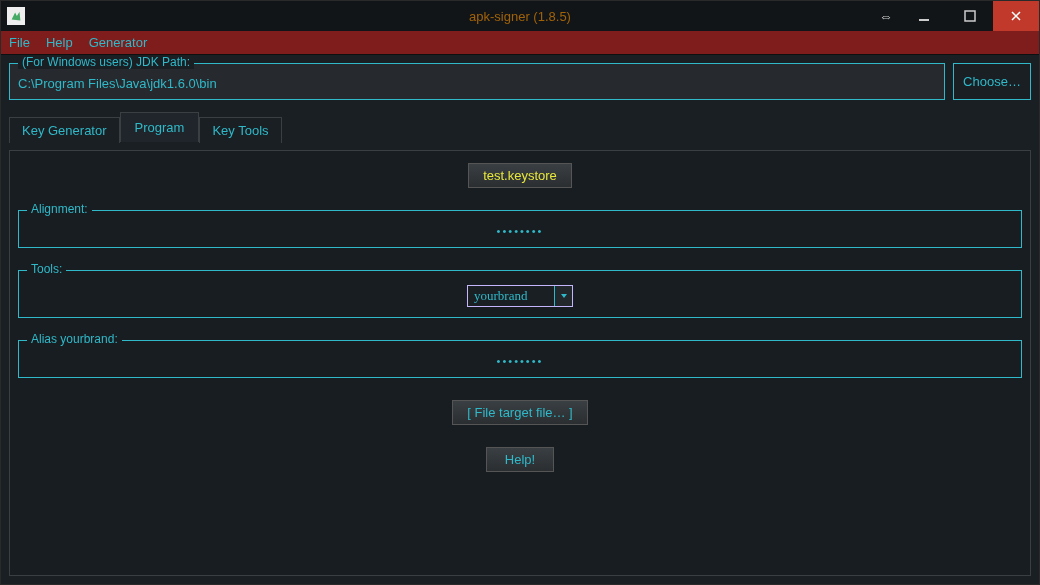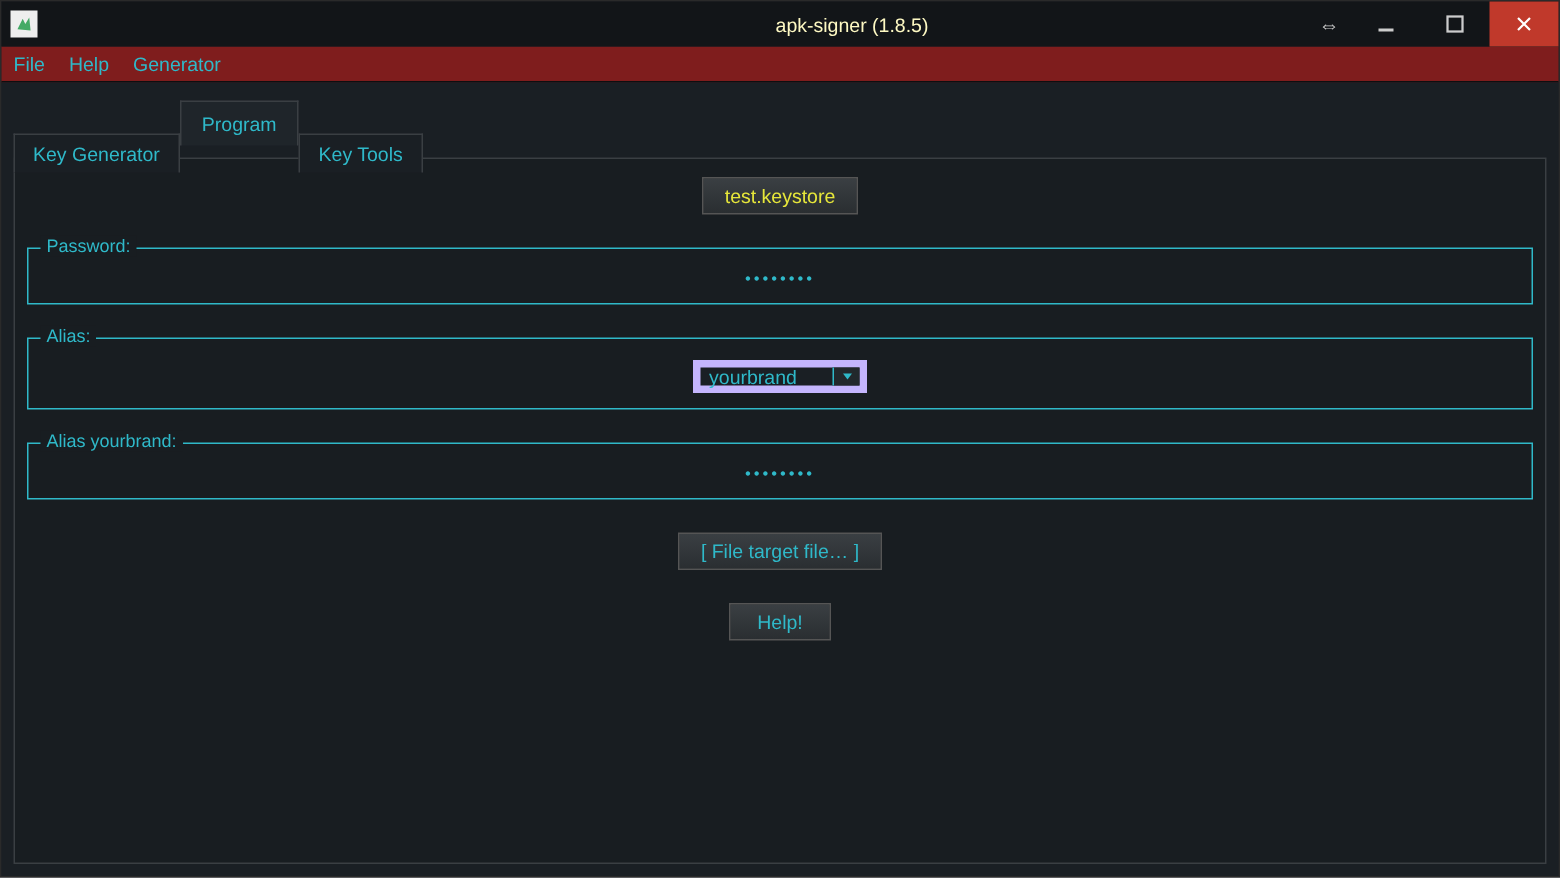--- a/index.html
+++ b/index.html
@@ -34,23 +34,22 @@
   background: #eee;
   display: flex;
   align-items: center;
   justify-content: center;
 }
 .titlebar .icon svg { width: 14px; height: 14px; }
 .titlebar .title {
   position: absolute;
   left: 50%;
   transform: translateX(-50%);
-  color: #fef9c3;
-  font-size: 13px;
-  margin-left: 48px;
+  color: #a16207;
+  font-size: 13px;
 }
 .titlebar .controls {
   margin-left: auto;
   display: flex;
   align-items: stretch;
   height: 100%;
 }
 .titlebar .pin {
   width: 30px;
   display: flex;
@@ -141,21 +140,21 @@
 }
 .tab {
   border: 1px solid #3a3f43;
   border-bottom: none;
   padding: 5px 12px;
   color: #2fb9c9;
   font-size: 13px;
   background: #1a1f24;
   cursor: default;
   position: relative;
-  top: 18px;
+  top: 1px;
 }
 .tab.active {
   border-color: #3a3f43;
   background: #1f252a;
   padding: 7px 14px;
   top: 0;
   z-index: 2;
 }
 
 .tab-panel {
@@ -196,23 +195,24 @@
   font-size: 12px;
 }
 .pw-dots {
   color: #2fb9c9;
   letter-spacing: 2px;
   font-size: 11px;
 }
 .alias-select {
   display: flex;
   align-items: center;
-  border: 5px solid #c4b5fd;
+  border: 1px solid #c4b5fd;
   background: #1a1f24;
   height: 22px;
+  font-family: Liberation Serif, serif;
 }
 .alias-select .val {
   color: #2fb9c9;
   padding: 0 24px 0 6px;
   min-width: 86px;
   font-size: 13px;
 }
 .alias-select .arrow {
   width: 18px;
   height: 100%;
@@ -274,38 +274,45 @@
   </div>
 
   <div class="menubar">
     <div class="item">File</div>
     <div class="item">Help</div>
     <div class="item">Generator</div>
   </div>
 
   <div class="content">
 
+    <div class="jdk-row">
+      <div class="jdk-box">
+        <div class="legend">(For Windows users) JDK Path:</div>
+        <div class="jdk-path">C:\Program Files\Java\jdk1.6.0\bin</div>
+      </div>
+      <div class="choose-btn">Choose…</div>
+    </div>
 
     <div class="tabs">
       <div class="tab">Key Generator</div>
       <div class="tab active">Program</div>
       <div class="tab">Key Tools</div>
     </div>
 
     <div class="tab-panel">
 
       <button class="keystore-btn">test.keystore</button>
 
       <div class="form-group">
-        <div class="legend">Password:</div>
+        <div class="legend">Alignment:</div>
         <div class="pw-dots">••••••••</div>
       </div>
 
       <div class="form-group">
-        <div class="legend">Alias:</div>
+        <div class="legend">Tools:</div>
         <div class="alias-select">
           <div class="val">yourbrand</div>
           <div class="arrow">
             <svg viewBox="0 0 8 8">
                 <path d="M1 2 L4 6 L7 2 Z" fill="#2fb9c9"></path>
               </svg>
           </div>
         </div>
       </div>
 

